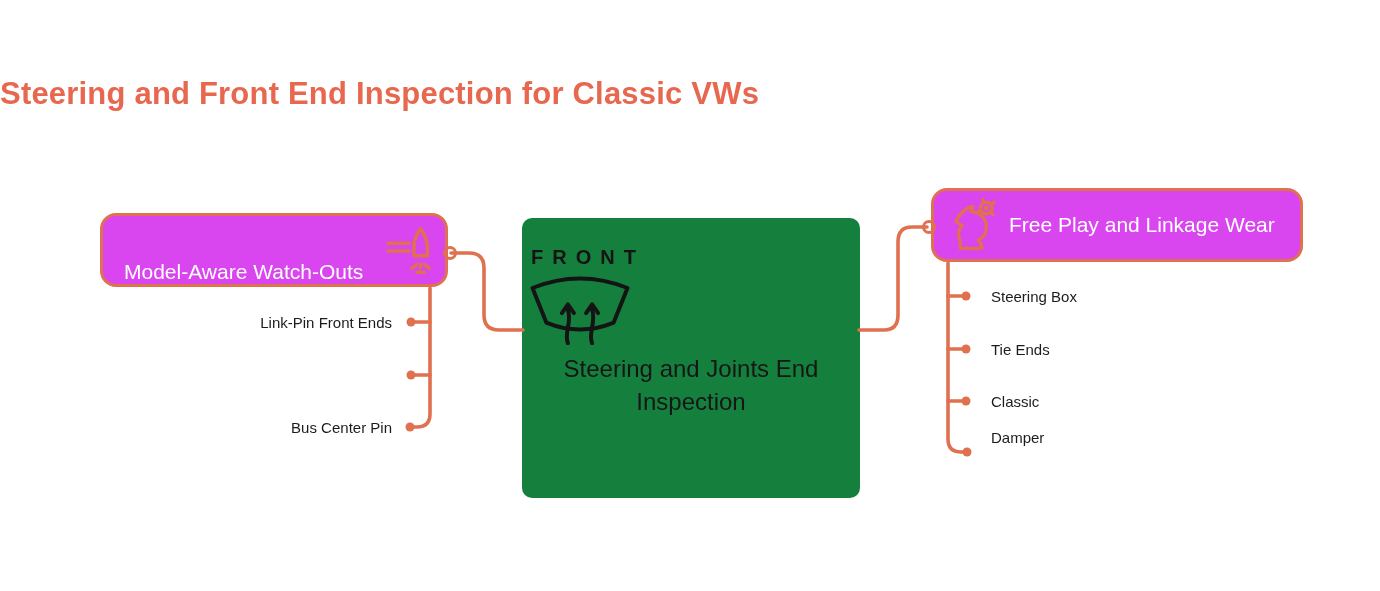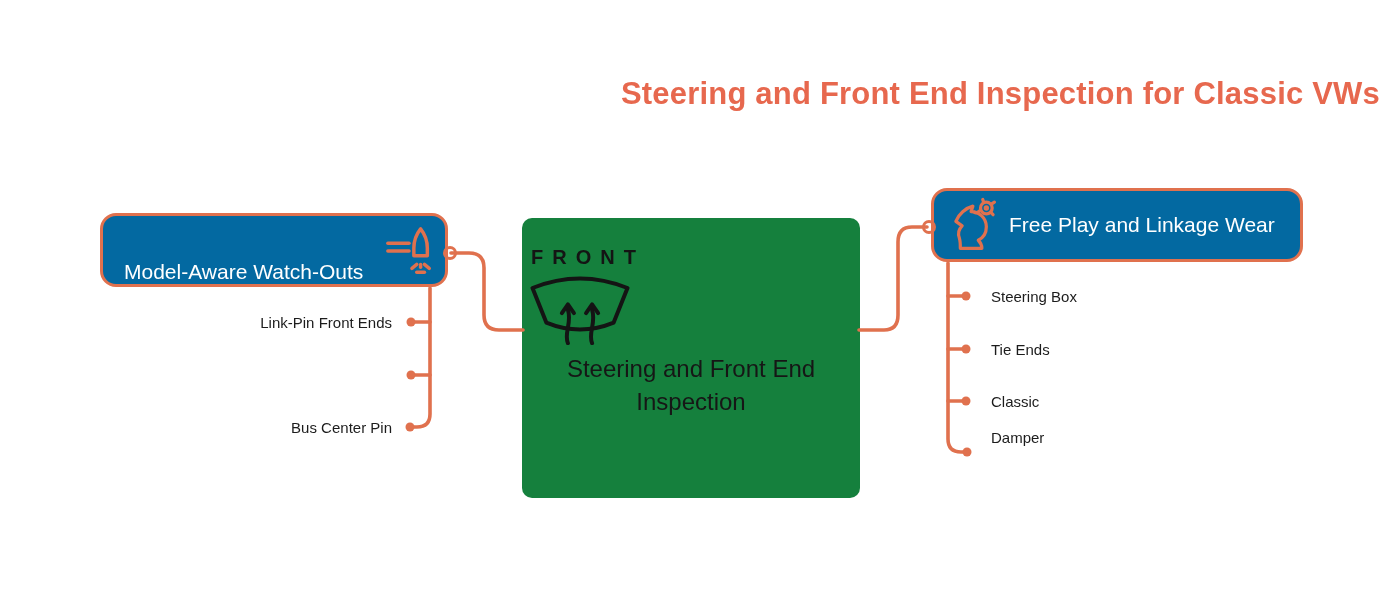--- a/index.html
+++ b/index.html
@@ -1,22 +1,22 @@
 <!DOCTYPE html>
 <html><head>
 <meta charset="utf-8">
 <style>
   html,body{margin:0;padding:0;background:#ffffff;}
   body{font-family:"Liberation Sans", sans-serif;}
   .canvas{position:relative;width:1380px;height:591px;background:#ffffff;overflow:hidden;}
 
-  .title{position:absolute;top:76px;left:0;width:100%;text-align:right;
+  .title{position:absolute;top:76px;left:0;width:100%;text-align:left;
          font-size:31px;font-weight:700;color:#E7684E;letter-spacing:0.2px;}
 
-  .branch-node{position:absolute;background:#0369a1;border:3px solid #E0714E;
+  .branch-node{position:absolute;background:#d946ef;border:3px solid #E0714E;
          border-radius:16px;box-sizing:border-box;display:flex;align-items:center;
          color:#ffffff;font-size:21px;font-weight:500;z-index:2;}
   .node-left{left:100px;top:213px;width:348px;height:74px;padding:0 8px 0 21px;}
   .node-left .node-label{flex:1;margin-top:44px;}
   .node-right{left:931px;top:188px;width:372px;height:74px;padding:0 8px 0 12px;gap:11px;}
 
   .center-node{position:absolute;left:522px;top:218px;width:338px;height:280px;
          background:#15803d;border-radius:10px;display:flex;flex-direction:column;
          z-index:2;}
   .eyebrow{margin-top:28px;font-size:20px;font-weight:700;letter-spacing:9px;
@@ -74,21 +74,21 @@
     <span>
       <svg class="icon-svg" width="116" height="76" viewBox="0 0 130 88" fill="none" stroke="#141414" stroke-width="4.6" stroke-linecap="round" stroke-linejoin="round">
         <path d="M10 22 Q65 0 120 22 L104 62 Q65 78 26 62 Z"></path>
         <path d="M51 86 C46 74 56 63 51 47"></path>
         <path d="M44 51 L51 41 L58 51"></path>
         <path d="M79 86 C74 74 84 63 79 47"></path>
         <path d="M72 51 L79 41 L86 51"></path>
       </svg>
     </span>
     <div class="center-label">
-      <div>Steering and Front End</div>
+      <div>Steering and Joints End</div>
       <div>Inspection</div>
     </div>
   </div>
 
   <div class="leaf leaf-left" style="top:322px">Link-Pin Front Ends</div>
   <div class="leaf leaf-left" style="top:427px">Bus Center Pin</div>
 
   <div class="leaf leaf-right" style="top:296px">Steering Box</div>
   <div class="leaf leaf-right" style="top:349px">Tie Ends</div>
   <div class="leaf leaf-right" style="top:401px">Classic</div>

